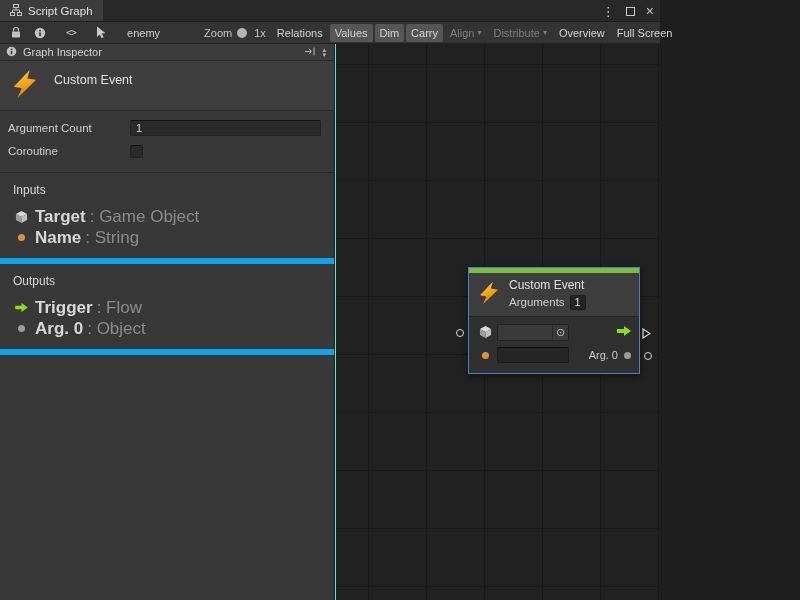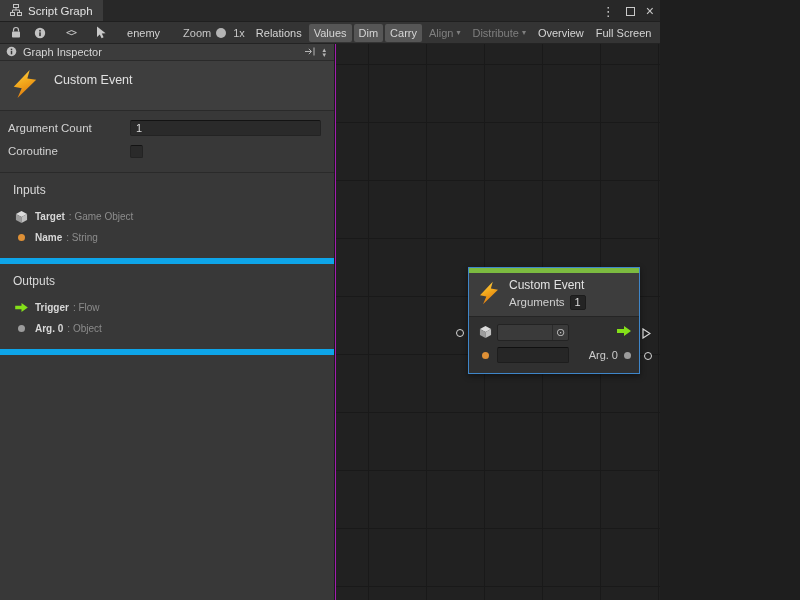--- a/index.html
+++ b/index.html
@@ -1,35 +1,35 @@
 <!DOCTYPE html>
 <html><head>
 <meta charset="utf-8">
 <style>
   * { margin:0; padding:0; box-sizing:border-box; }
   html,body { width:800px; height:600px; overflow:hidden; }
   body { font-family:"Liberation Sans","DejaVu Sans",sans-serif; background:#1e1e1e; }
-  .app { position:relative; width:660px; height:600px; background:#a21caf; color:#d8d8d8; font-size:12px; }
+  .app { position:relative; width:660px; height:600px; background:#5eead4; color:#d8d8d8; font-size:12px; }
 
   
   .titlebar { position:absolute; top:0; left:0; right:0; height:22px; background:#282828; display:flex; align-items:stretch; border-bottom:1px solid #1f1f1f; }
   .tab { display:flex; align-items:center; gap:6px; padding:0 10px; background:#3c3c3c; font-size:11.5px; color:#e2e2e2; }
   .win-controls { position:absolute; right:6px; top:0; height:22px; display:flex; align-items:center; gap:11px; color:#c9c9c9; }
   .wc { cursor:default; line-height:1; }
   .wc.menu { font-size:13px; }
   .wc.maxbox { width:9px; height:9px; border:1px solid #c9c9c9; display:inline-block; }
   .wc.close { font-size:14px; }
 
   
   .toolbar { position:absolute; top:22px; left:0; right:0; height:22px; background:#343434; border-bottom:1px solid #232323; display:flex; align-items:center; font-size:11px; color:#cccccc; padding:0 4px; white-space:nowrap; }
   .tb-icon { display:inline-flex; align-items:center; justify-content:center; padding:0 6px; height:100%; }
   .tb-sep { width:1px; height:14px; background:#2a2a2a; margin:0 4px; }
   .code-glyph { font-family:"DejaVu Sans Mono",monospace; font-size:10px; color:#c8c8c8; letter-spacing:-1px; }
   .graph-name { margin-left:14px; color:#d2d2d2; }
-  .zoom-label { margin-left:23px; color:#c6c6c6; }
+  .zoom-label { margin-left:44px; color:#c6c6c6; }
   .zoom-slider { position:relative; width:86px; height:2px; background:#5a5a5a; margin:0 10px 0 12px; display:inline-block; }
   .zoom-knob { position:absolute; right:-3px; top:-4px; width:10px; height:10px; border-radius:50%; background:#b4b4b4; }
   .zoom-value { color:#c6c6c6; margin-right:6px; }
   .tb-buttons { margin-left:auto; display:flex; align-items:center; gap:2px; margin-right:2px; }
   .tb-btn { padding:3px 5px; border-radius:2px; color:#d5d5d5; display:flex; align-items:center; gap:3px; }
   .tb-btn.active { background:#565656; }
   .tb-btn.disabled { color:#7f7f7f; }
   .dd-glyph { font-size:8px; line-height:1; }
 
   
@@ -40,21 +40,21 @@
   .unit-head { display:flex; align-items:center; gap:14px; min-height:50px; padding:6px 10px; background:#3e3e3e; border-bottom:1px solid #2a2a2a; }
   .unit-title { font-size:12.5px; color:#e0e0e0; align-self:flex-start; margin-top:6px; }
   .fields-section { padding:8px 13px 12px 8px; border-bottom:1px solid #2a2a2a; }
   .field-row { display:flex; align-items:center; height:18px; margin-bottom:5px; }
   .field-row:last-child { margin-bottom:0; }
   .field-label { width:122px; font-size:11.5px; color:#d2d2d2; flex:none; }
   .text-input { flex:1; height:16px; background:#2a2a2a; border:1px solid #232323; border-top-color:#131313; border-radius:2px; color:#dddddd; font-size:11px; padding:0 5px; font-family:inherit; outline:none; }
   .checkbox { width:13px; height:13px; background:#2a2a2a; border:1px solid #232323; border-top-color:#131313; border-radius:2px; display:inline-block; }
   .ports-section { padding:10px 8px 10px 13px; border-bottom:6px solid #0ea5e9; }
   .section-heading { font-size:12px; color:#dadada; margin-bottom:9px; }
-  .port-row { display:flex; align-items:center; height:21px; font-size:10px; }
+  .port-row { display:flex; align-items:center; height:21px; font-size:17px; }
   .picon { width:16px; display:inline-flex; align-items:center; justify-content:center; margin-right:6px; flex:none; }
   .port-name { font-weight:bold; color:#d8d8d8; margin-right:4px; }
   .port-type { color:#8c8c8c; }
   .dot { width:7px; height:7px; border-radius:50%; display:inline-block; }
   .dot.orange { background:#de9036; }
   .dot.gray { background:#9c9c9c; }
 
   
   .canvas { position:absolute; top:44px; left:336px; right:0; bottom:0; overflow:hidden;
     background-color:#212121;

